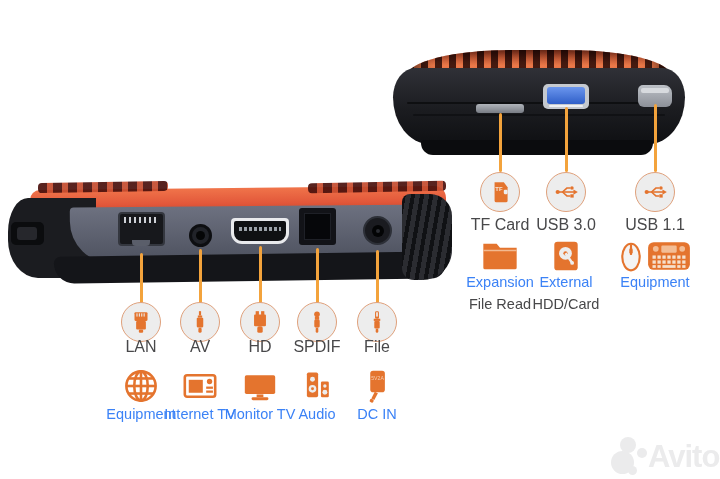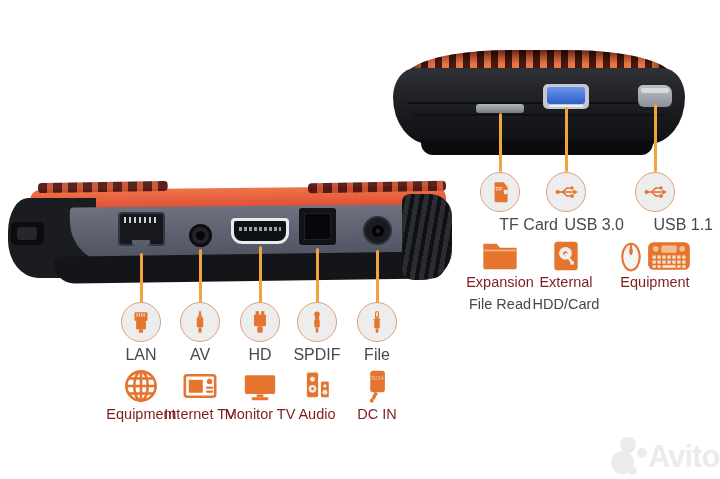--- a/index.html
+++ b/index.html
@@ -7,25 +7,25 @@
           font-family:"Liberation Sans",sans-serif;}
 
   
   .lcol{position:absolute;top:244px;width:110px;text-align:center;}
   .rcol{position:absolute;top:100px;width:116px;text-align:center;}
   .vline{position:absolute;left:50%;margin-left:-1.5px;width:3px;background:#F3A33C;border-radius:2px;}
   .pcircle{position:absolute;top:58px;left:50%;margin-left:-20px;width:40px;height:40px;
            border:1px solid #DFA07B;border-radius:50%;background:#EDEDED;
            display:flex;align-items:center;justify-content:center;box-sizing:border-box;}
   .rcol .pcircle{top:72px;}
-  .plabel{position:absolute;top:102px;width:100%;font-size:16px;color:#48484a;white-space:nowrap;}
-  .rcol .plabel{top:116px;text-align:right;}
+  .plabel{position:absolute;top:94px;width:100%;font-size:16px;color:#48484a;white-space:nowrap;}
+  .rcol .plabel{top:116px;}
   .ficon{position:absolute;top:124px;width:100%;height:36px;display:flex;align-items:center;justify-content:center;gap:4px;}
   .rcol .ficon{top:138px;}
-  .flabel{position:absolute;top:162px;width:100%;font-size:14.5px;color:#7f1d1d;white-space:nowrap;}
+  .flabel{position:absolute;top:162px;width:100%;font-size:14.5px;color:#3b82f6;white-space:nowrap;}
   .rcol .flabel{top:174px;}
   .rcol .flabel2{position:absolute;top:196px;width:100%;font-size:14.5px;color:#48484a;white-space:nowrap;}
 
   
   .devL{position:absolute;left:8px;top:186px;width:440px;height:110px;}
   .devL .capL{position:absolute;left:0;top:12px;width:88px;height:80px;background:#1b1c20;
               border-radius:20px 0 6px 30px / 34px 0 8px 38px;}
   .devL .latch{position:absolute;left:3px;top:36px;width:33px;height:23px;background:#0b0c0e;border-radius:5px;}
   .devL .latch-in{position:absolute;left:9px;top:41px;width:20px;height:13px;background:#26272c;border-radius:3px;}
   .devL .strip{position:absolute;left:22px;top:2px;width:416px;height:22px;

